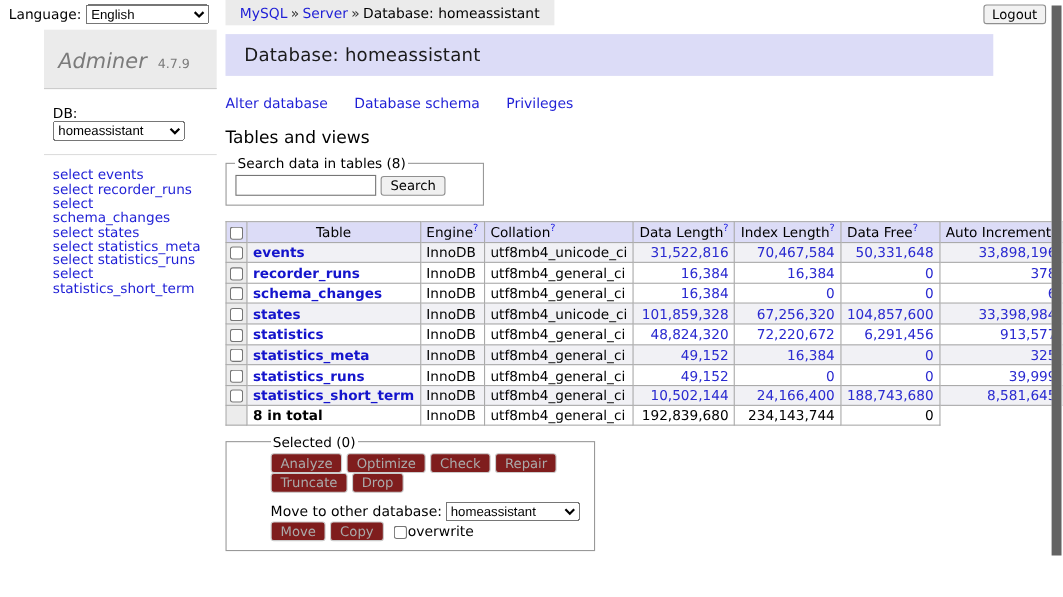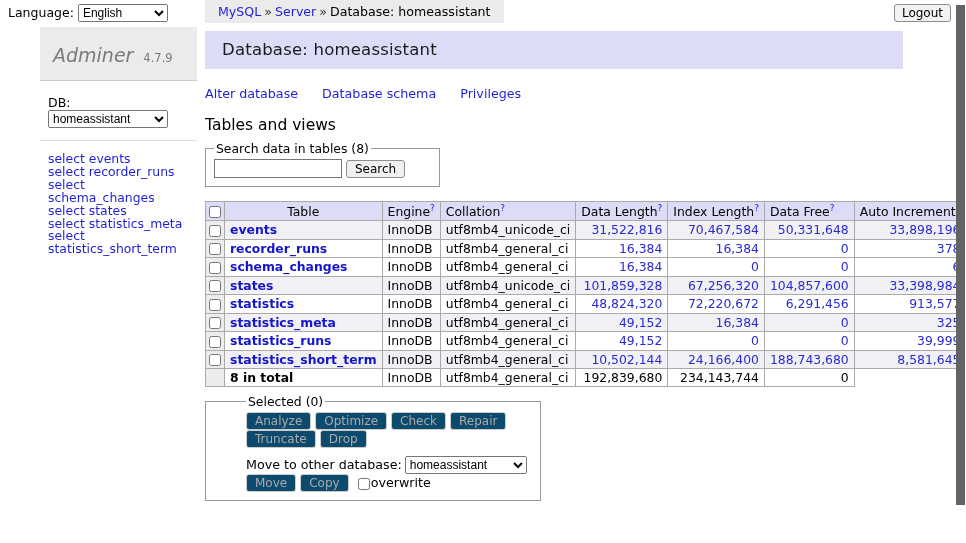--- a/index.html
+++ b/index.html
@@ -7,21 +7,21 @@
   body {
     width: 966px; height: 543px; overflow: hidden; position: relative;
     background: #fff; font-family: "DejaVu Sans", "Liberation Sans", sans-serif;
     font-size: 12.5px; color: #000;
   }
   a { color: #1f1fd6; text-decoration: none; cursor: pointer; }
 
   
   #lang-bar { position: absolute; top: 4px; left: 8px; }
   #lang-bar label { margin-right: 4px; }
-  #lang-bar select { width: 90px; font-size: 12px; }
+  #lang-bar select { width: 112px; font-size: 12px; }
   #logout-btn {
     position: absolute; top: 4px; right: 15px;
     font-family: inherit; font-size: 12px; padding: 1px 7px;
     background: #f2f2f2; border: 1px solid #8f8f8f; border-radius: 3px; color: #000;
   }
 
   
   #sidebar { position: absolute; top: 27px; left: 0; width: 197px; padding-left: 40px; }
   #brand {
     margin: 0; padding: 12px 13px; background: #ebebeb; border-bottom: 1px solid #ccc;
@@ -54,21 +54,21 @@
 
   fieldset { border: 1px solid #999; margin: 0; padding: 3px 8px 8px; }
   legend { font-size: 12.4px; padding: 0 2px; }
   #search-fs { margin-top: 7px; width: 235px; }
   #search-fs input[type=text] { width: 128px; height: 19px; border: 1px solid #767676; font-size: 12px; padding: 1px 3px; }
   button { font-family: inherit; }
   .btn {
     font-size: 12px; padding: 1px 8px; background: #f0f0f0;
     border: 1px solid #8f8f8f; border-radius: 3px; color: #000;
   }
-  .btn:disabled { color: #aaa; border-color: #ccc; background: #0c4a6e; }
+  .btn:disabled { color: #aaa; border-color: #ccc; background: #7f1d1d; }
 
   
   table { border-collapse: collapse; margin-top: 14px; font-size: 12.4px; }
   th, td { border: 1px solid #aaa; padding: 1px 5px; height: 17px; white-space: nowrap; }
   thead th { background: #dcdcf7; font-weight: normal; text-align: left; }
   thead th.name-col { font-weight: normal; text-align: center; margin-left: 46px; }
   sup.help { color: #2121e0; font-size: 9px; }
   td.check, th.check { background: #ececec; width: 17px; text-align: center; padding: 1px 2px; }
   thead th.check { background: #dcdcf7; }
   input[type=checkbox] { width: 12px; height: 12px; margin: 1px; vertical-align: middle; }
@@ -111,20 +111,21 @@
   </h1>
   <div id="db-row">
     <label>DB:</label><select><option>homeassistant</option></select>
   </div>
   <div id="side-tables">
       <a>select events</a>
       <a>select recorder_runs</a>
       <a>select schema_changes</a>
       <a>select states</a>
       <a>select statistics_meta</a>
+      <a>select statistics_runs</a>
       <a>select statistics_short_term</a>
     </div>
 </div>
 
 <div id="content">
   <div id="breadcrumb">
     <a>MySQL</a><span class="sep">»</span><a>Server</a><span class="sep">»</span><span>Database: homeassistant</span>
   </div>
 
   <div id="page-title">Database: homeassistant</div>

